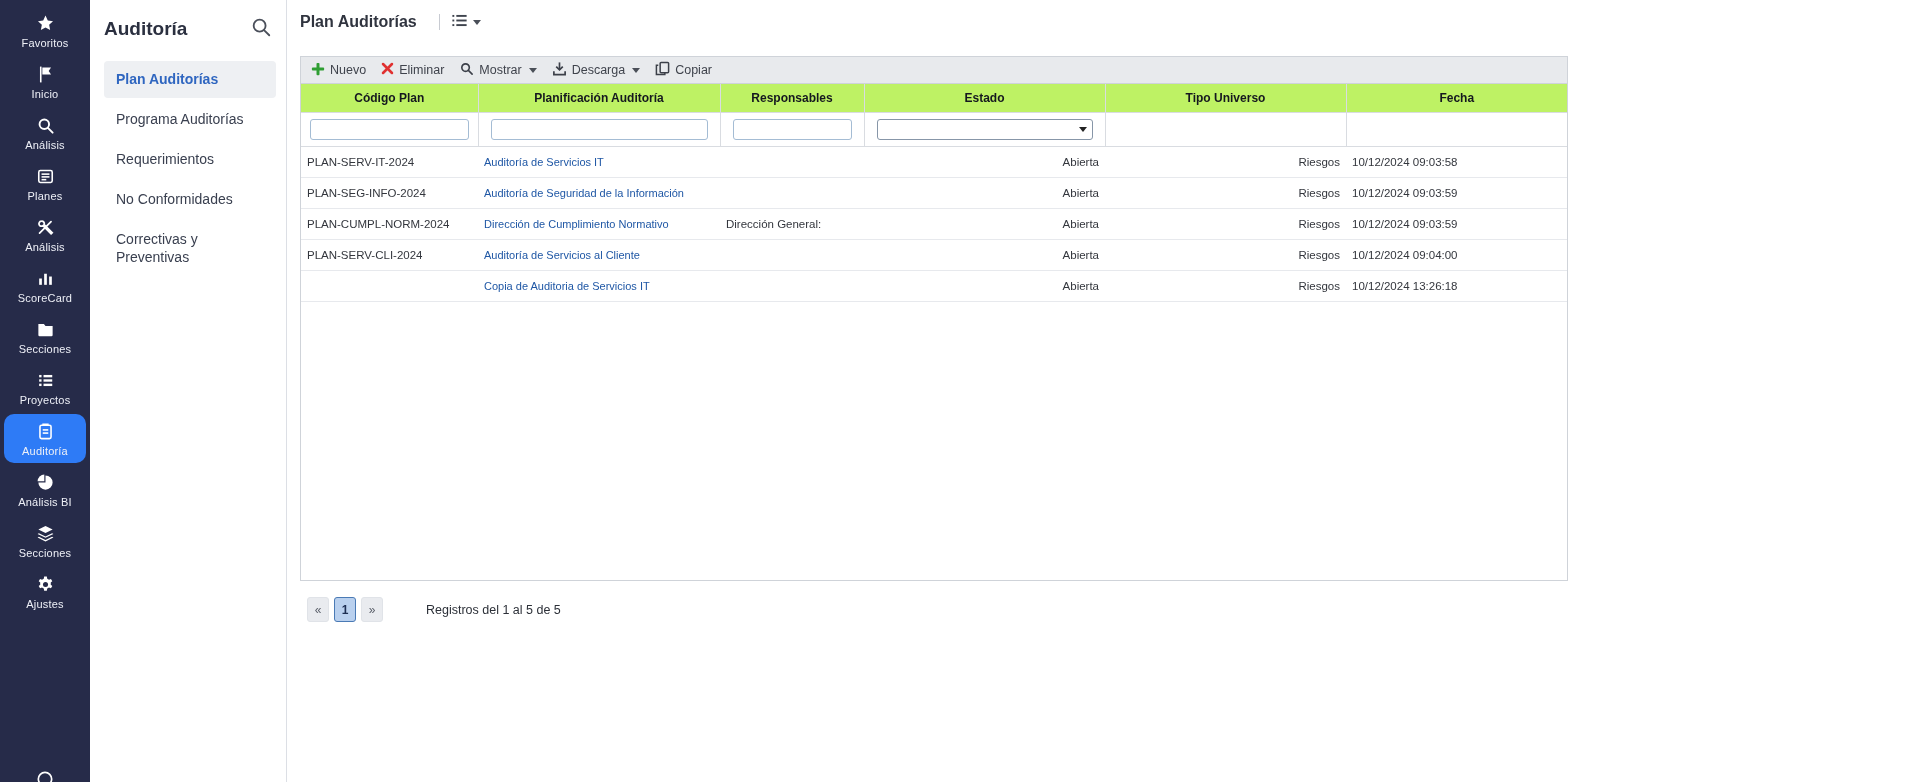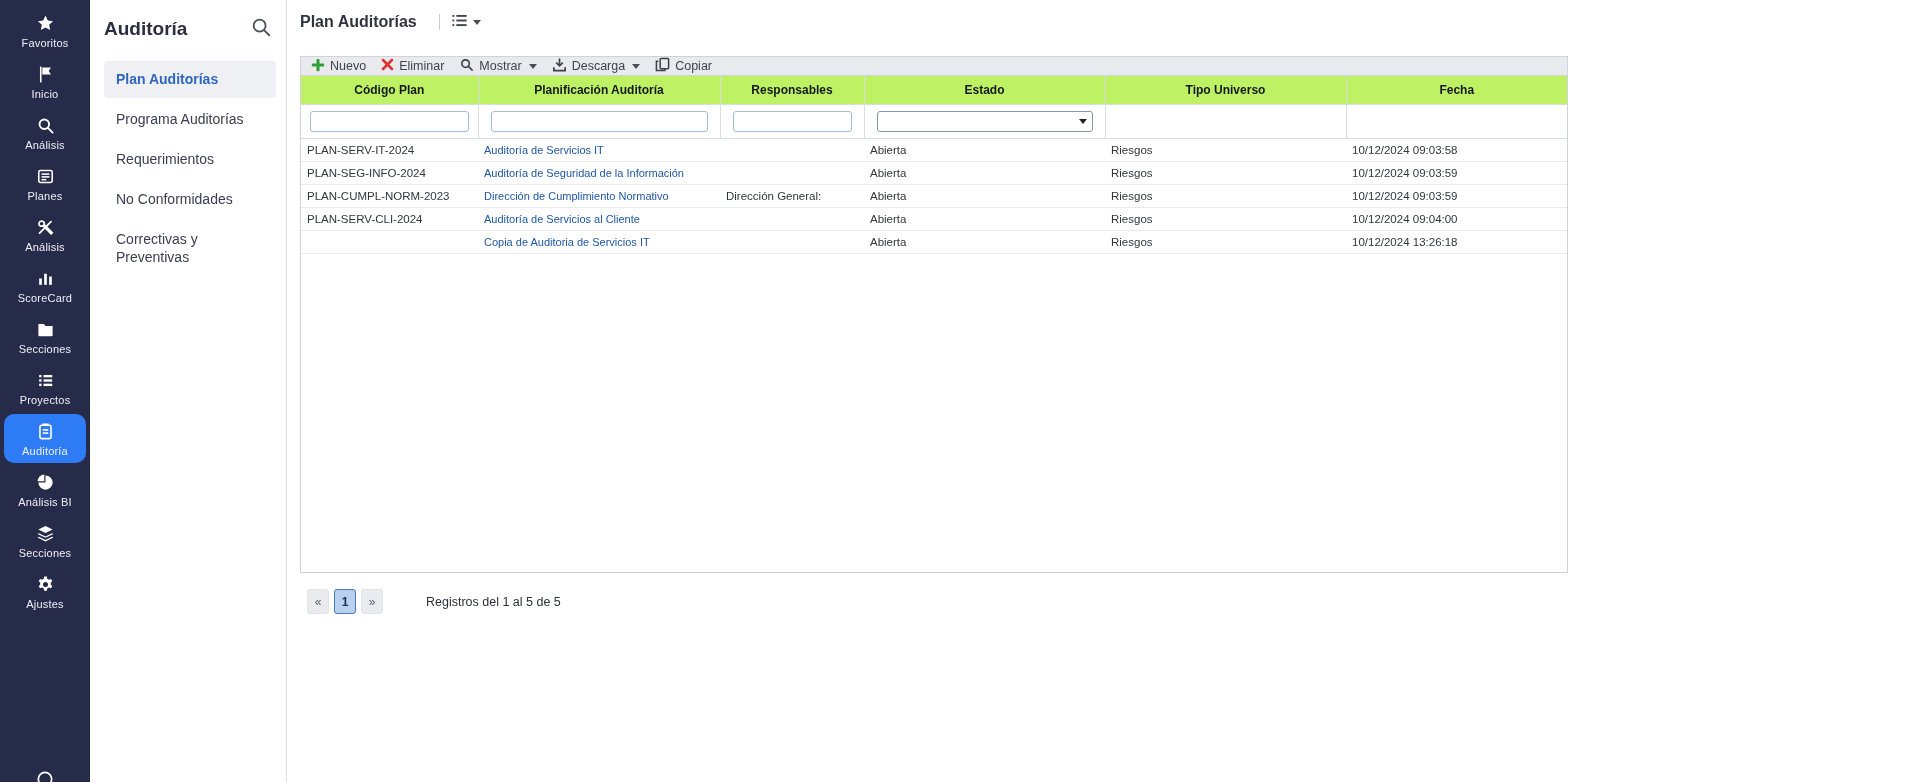--- a/index.html
+++ b/index.html
@@ -30,21 +30,21 @@
   .module-menu li.active { background:#eef0f3; color:#2f66c0; font-weight:700; }
 
   
   main { flex:1; background:#fff; padding-left:13px; }
   .page-header { height:44px; display:flex; align-items:center; }
   .page-title { font-size:16px; font-weight:700; color:#30343f; }
   .ph-divider { width:1px; height:16px; background:#c8cbd2; margin:0 10px 0 22px; }
   .view-selector { display:flex; align-items:center; background:none; border:none; cursor:pointer; gap:2px; }
 
   .content { width:1268px; }
-  .toolbar { height:20px; background:#e8eaed; border:1px solid #cfd3d9;
+  .toolbar { height:28px; background:#e8eaed; border:1px solid #cfd3d9;
              display:flex; align-items:center; gap:15px; padding:0 10px; margin-top:12px; }
   .tb-btn { display:flex; align-items:center; gap:5px; font-size:12.5px; color:#3f434c;
             background:none; border:none; cursor:pointer; font-family:inherit; }
   .caret-down { width:0; height:0; border-left:4px solid transparent;
                 border-right:4px solid transparent; border-top:5px solid #4a4f58;
                 display:inline-block; margin-left:2px; }
 
   .grid-wrap { height:497px; border:1px solid #cfd3d9; border-top:none; background:#fff; overflow:hidden; }
   table { width:1266px; border-collapse:collapse; table-layout:fixed; }
   th { border-right:1px solid #d9dce1; border-bottom:1px solid #d9dce1;
@@ -55,22 +55,22 @@
   td.filter:first-child { padding:6px 9px; }
   td.filter:last-child { border-right:none; }
   .filter-input { width:100%; height:21px; border:1px solid #a4bcd4; border-radius:3px;
                   padding:0 6px; font-size:12px; font-family:inherit; }
   .select-wrap { position:relative; width:100%; }
   .select-wrap select { width:100%; height:21px; border:1px solid #8796a8; border-radius:3px;
                         background:#fff; appearance:none; -webkit-appearance:none;
                         padding:0 18px 0 6px; font-size:12px; font-family:inherit; }
   .select-wrap .caret-down { position:absolute; right:6px; top:8px; border-top-color:#222; pointer-events:none; }
   td.cell { border-bottom:1px solid #e7e9ed; padding:5px 6px; font-size:11.5px;
-            color:#33363d; height:23px; white-space:nowrap; overflow:hidden; }
-  td.cell.center { text-align:left; }
+            color:#33363d; height:31px; white-space:nowrap; overflow:hidden; }
+  td.cell.center { text-align:right; }
   a.plan-link { color:#1f57a5; font-weight:400; text-decoration:none; font-size:11px; cursor:pointer; }
 
   .pagination-row { display:flex; align-items:center; margin-top:16px; margin-left:7px; }
   .pg-btn { width:22px; height:25px; display:flex; align-items:center; justify-content:center;
             background:#e9ebef; border:1px solid #e0e3e8; border-radius:3px; margin-right:5px;
             font-size:12px; color:#5a5f6a; cursor:pointer; font-family:inherit; }
   .pg-btn.active { background:#b9d0ee; border-color:#4a7ab5; color:#1d2e52; font-weight:700; }
   .pg-summary { margin-left:38px; font-size:12.5px; color:#2c3038; }
 </style>
 </head>
@@ -360,21 +360,21 @@
             </tr>
             <tr>
               <td class="cell">PLAN-SEG-INFO-2024</td>
               <td class="cell"><a class="plan-link">Auditoría de Seguridad de la Información</a></td>
               <td class="cell"></td>
               <td class="cell center">Abierta</td>
               <td class="cell center">Riesgos</td>
               <td class="cell">10/12/2024 09:03:59</td>
             </tr>
             <tr>
-              <td class="cell">PLAN-CUMPL-NORM-2023</td>
+              <td class="cell">PLAN-CUMPL-NORM-2024</td>
               <td class="cell"><a class="plan-link">Dirección de Cumplimiento Normativo</a></td>
               <td class="cell">Dirección General:</td>
               <td class="cell center">Abierta</td>
               <td class="cell center">Riesgos</td>
               <td class="cell">10/12/2024 09:03:59</td>
             </tr>
             <tr>
               <td class="cell">PLAN-SERV-CLI-2024</td>
               <td class="cell"><a class="plan-link">Auditoría de Servicios al Cliente</a></td>
               <td class="cell"></td>

